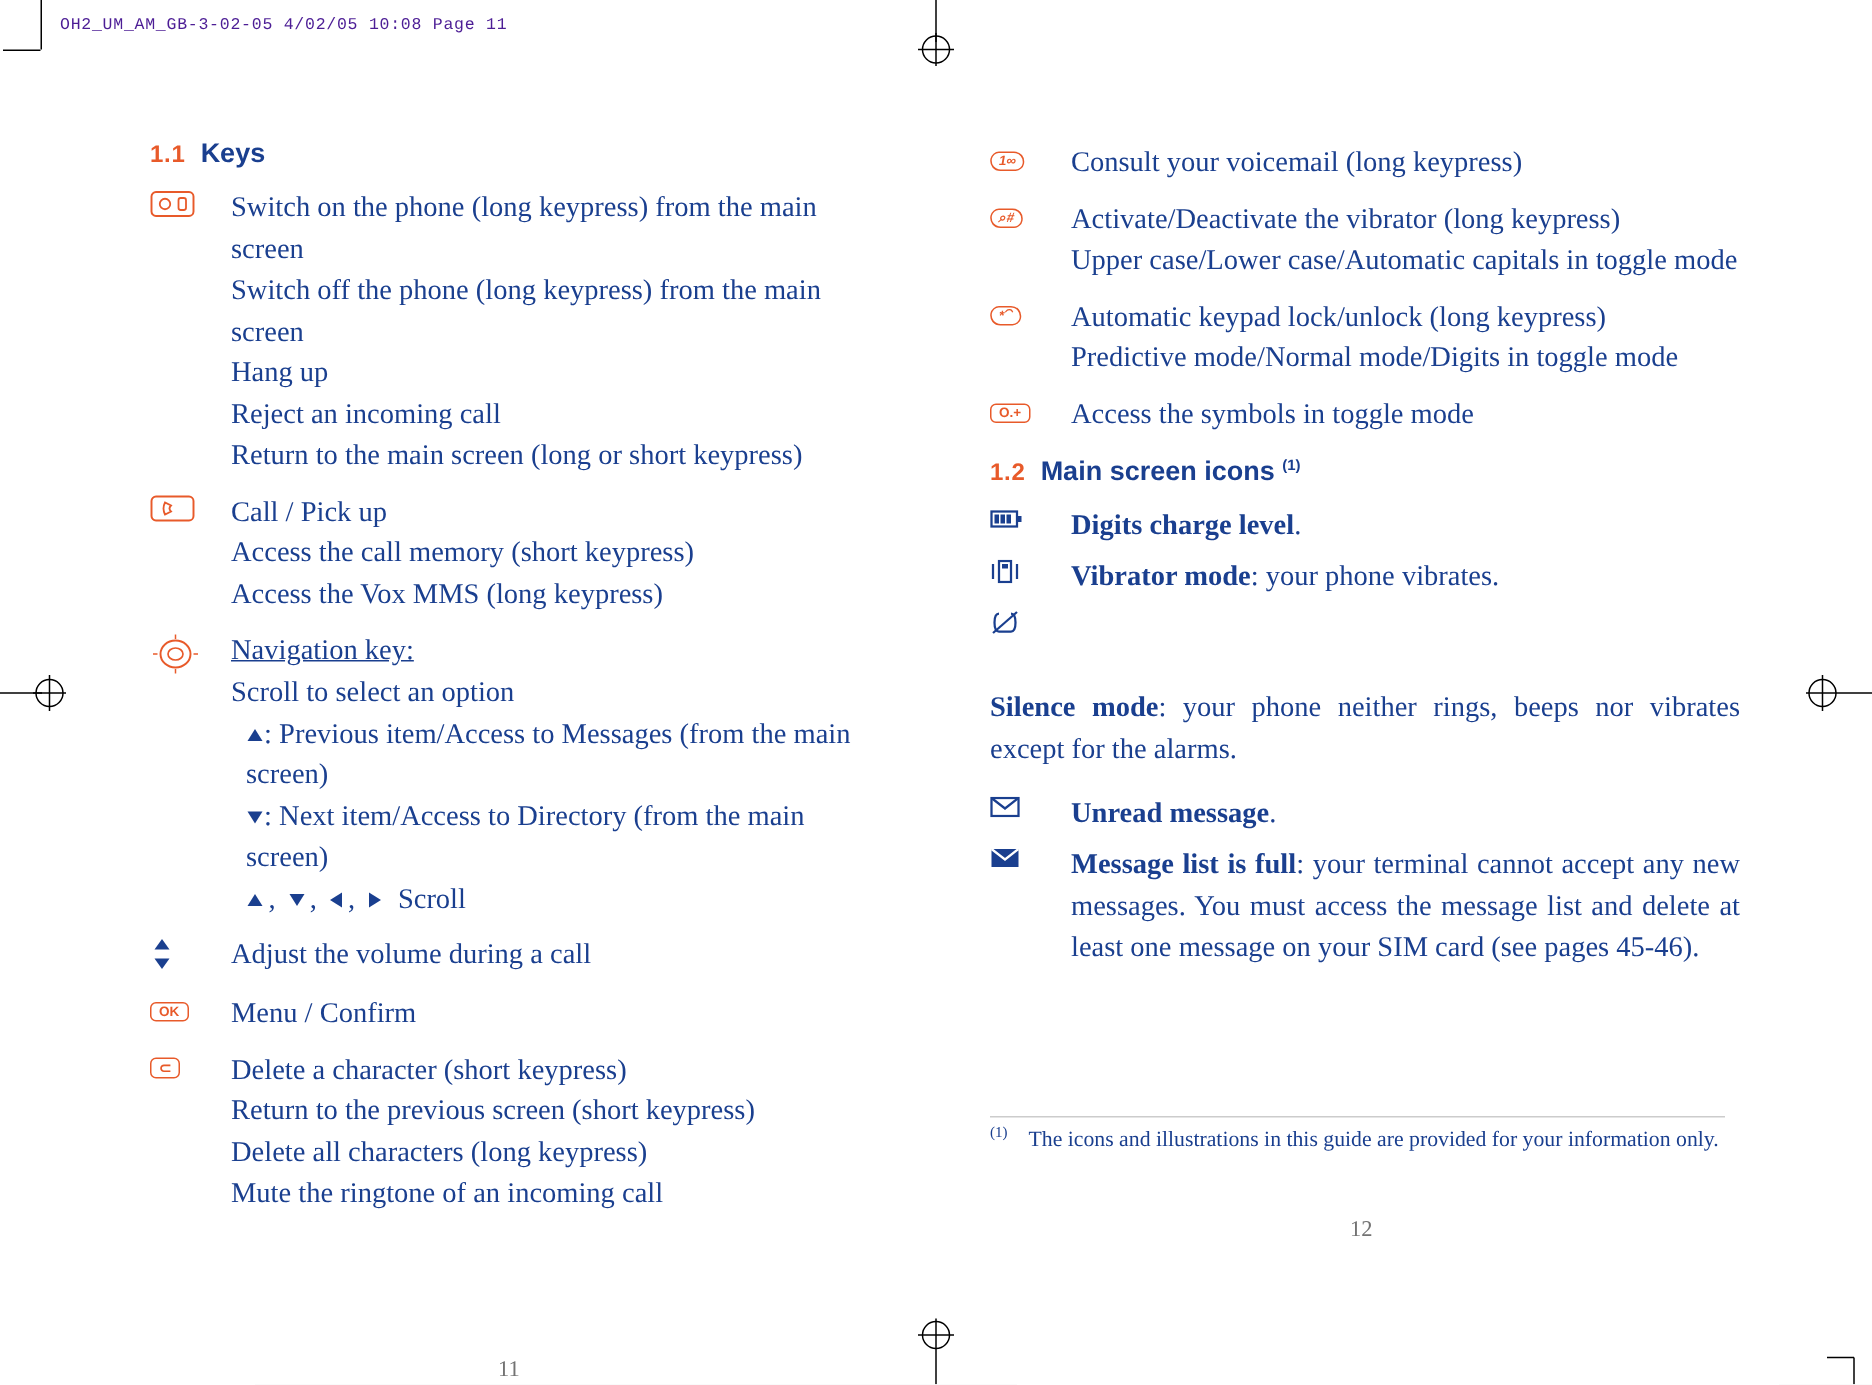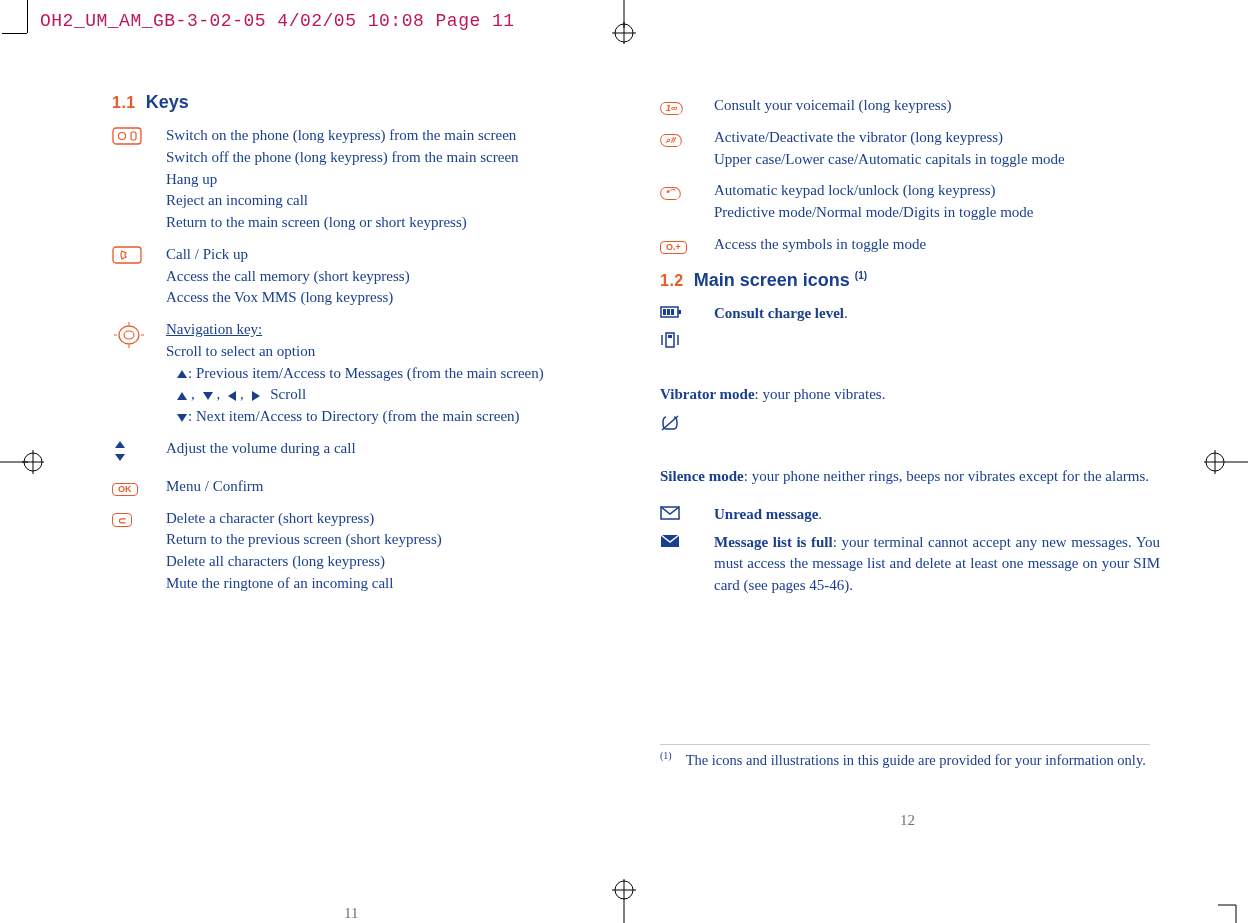--- a/index.html
+++ b/index.html
@@ -1,44 +1,44 @@
 <!DOCTYPE html>
 <html><head>
 <meta charset="utf-8">
 <style>
   * { box-sizing: border-box; margin: 0; padding: 0; }
   html, body { width: 1248px; height: 923px; background: #f5f5f5; font-family: Georgia, 'Times New Roman', serif; }
   .page { position: relative; width: 1248px; height: 923px; background: #fff; overflow: hidden; }
 
   
-  .print-header { position: absolute; top: 11px; left: 40px; font-family: "Courier New", monospace; font-size: 18px; letter-spacing: 0.5px; color: #be185d; }
+  .print-header { position: absolute; top: 11px; left: 40px; font-family: "Courier New", monospace; font-size: 11px; letter-spacing: 0.5px; color: #4c1d95; }
   .print-header-wrap { position:absolute; top:0; left:0; }
   .print-corner-v { position:absolute; top:0; left:27px; width:1px; height:33px; background:#000;}
   .print-corner-h { position:absolute; top:33px; left:2px; width:25px; height:1px; background:#000;}
 
   
   .reg-top { position: absolute; left: 50%; top: 0; transform: translateX(-50%); }
   .reg-bottom { position: absolute; left: 50%; bottom: 0; transform: translateX(-50%); }
   .reg-left { position: absolute; left: 0; top: 50%; transform: translateY(-50%); }
   .reg-right { position: absolute; right: 0; top: 50%; transform: translateY(-50%); }
   .crop-br { position:absolute; bottom:0; right:0; }
 
   
   .col { position: absolute; width: 470px; }
-  .col-left { left: 112px; top: 92px; }
+  .col-left { left: 100px; top: 92px; }
   .col-right { left: 660px; top: 95px; }
 
   .section-num { color: #e85a2a; font-family: "Trebuchet MS","Gill Sans",sans-serif; font-weight: bold; font-size: 16px; letter-spacing:0.5px;}
   .section-title { color: #1a3f8f; font-family: "Trebuchet MS","Gill Sans",sans-serif; font-weight: bold; font-size: 18px; margin-left: 6px; }
   .section-head { margin-bottom: 12px; }
   .sup { font-size: 10px; vertical-align: super; }
 
   .entry { display: flex; align-items: flex-start; margin-bottom: 10px; }
   .entry-icon { width: 54px; flex: 0 0 54px; text-align: left; padding-top:2px; }
-  .entry-body { flex: 1; color: #1a3f8f; font-size: 15px; line-height: 1.45; }
+  .entry-body { flex: 1; color: #1a3f8f; font-size: 19px; line-height: 1.45; }
   .entry-body .line { display: block; }
   .underline { text-decoration: underline; }
   .bold { font-weight: bold; }
   .just { text-align: justify; text-justify: inter-word; }
 
   .tri { display:inline-block; width:0; height:0; vertical-align: middle; margin: 0 1px;}
   .tri-up { border-left:5px solid transparent; border-right:5px solid transparent; border-bottom:8px solid #1a3f8f; }
   .tri-down { border-left:5px solid transparent; border-right:5px solid transparent; border-top:8px solid #1a3f8f; }
   .tri-left { border-top:5px solid transparent; border-bottom:5px solid transparent; border-right:8px solid #1a3f8f; }
   .tri-right { border-top:5px solid transparent; border-bottom:5px solid transparent; border-left:8px solid #1a3f8f; }
@@ -139,28 +139,28 @@
             <line x1="17" y1="1" x2="17" y2="4" stroke="#e85a2a"></line>
             <line x1="17" y1="24" x2="17" y2="27" stroke="#e85a2a"></line>
             <line x1="2" y1="14" x2="5" y2="14" stroke="#e85a2a"></line>
             <line x1="29" y1="14" x2="32" y2="14" stroke="#e85a2a"></line>
           </svg>
       </div>
       <div class="entry-body">
         <span class="line underline">Navigation key:</span>
         <span class="line">Scroll to select an option</span>
         <span class="line" style="padding-left:10px;"><span class="tri tri-up"></span><span>: Previous item/Access to Messages (from the main screen)</span></span>
+        <span class="line" style="padding-left:10px;"><span class="tri tri-down"></span><span>: Next item/Access to Directory (from the main screen)</span></span>
         <span class="line" style="padding-left:10px;">
           <span class="tri tri-up"></span><span class="sep">,</span>
           <span class="tri tri-down"></span><span class="sep">,</span>
           <span class="tri tri-left"></span><span class="sep">,</span>
           <span class="tri tri-right"></span>
           <span style="margin-left:6px;">Scroll</span>
         </span>
-        <span class="line" style="padding-left:10px;"><span class="tri tri-down"></span><span>: Next item/Access to Directory (from the main screen)</span></span>
       </div>
     </div>
 
     <div class="entry">
       <div class="entry-icon">
         <svg width="16" height="22">
             <polygon points="8,1 13,8 3,8" fill="#1a3f8f"></polygon>
             <polygon points="8,21 13,14 3,14" fill="#1a3f8f"></polygon>
           </svg>
       </div>
@@ -233,24 +233,24 @@
     <div class="entry" style="margin-bottom:6px;">
       <div class="entry-icon">
         <svg width="22" height="14">
             <rect x="1" y="2" width="17" height="10" stroke="#1a3f8f" fill="none" stroke-width="1.5"></rect>
             <rect x="18" y="5" width="3" height="4" fill="#1a3f8f"></rect>
             <rect x="3" y="4" width="3" height="6" fill="#1a3f8f"></rect>
             <rect x="7" y="4" width="3" height="6" fill="#1a3f8f"></rect>
             <rect x="11" y="4" width="3" height="6" fill="#1a3f8f"></rect>
           </svg>
       </div>
-      <div class="entry-body"><span class="bold">Consult charge level</span><span>.</span></div>
-    </div>
-
-    <div class="entry" style="margin-bottom:6px;flex-direction:column;">
+      <div class="entry-body"><span class="bold">Digits charge level</span><span>.</span></div>
+    </div>
+
+    <div class="entry" style="margin-bottom:6px;">
       <div class="entry-icon">
         <svg width="20" height="16">
             <rect x="6" y="1" width="8" height="14" stroke="#1a3f8f" fill="none" stroke-width="1.5"></rect>
             <line x1="2" y1="3" x2="2" y2="13" stroke="#1a3f8f" stroke-width="1.5"></line>
             <line x1="18" y1="3" x2="18" y2="13" stroke="#1a3f8f" stroke-width="1.5"></line>
             <rect x="8" y="3" width="4" height="3" fill="#1a3f8f"></rect>
           </svg>
       </div>
       <div class="entry-body"><span class="bold">Vibrator mode</span><span>: your phone vibrates.</span></div>
     </div>

